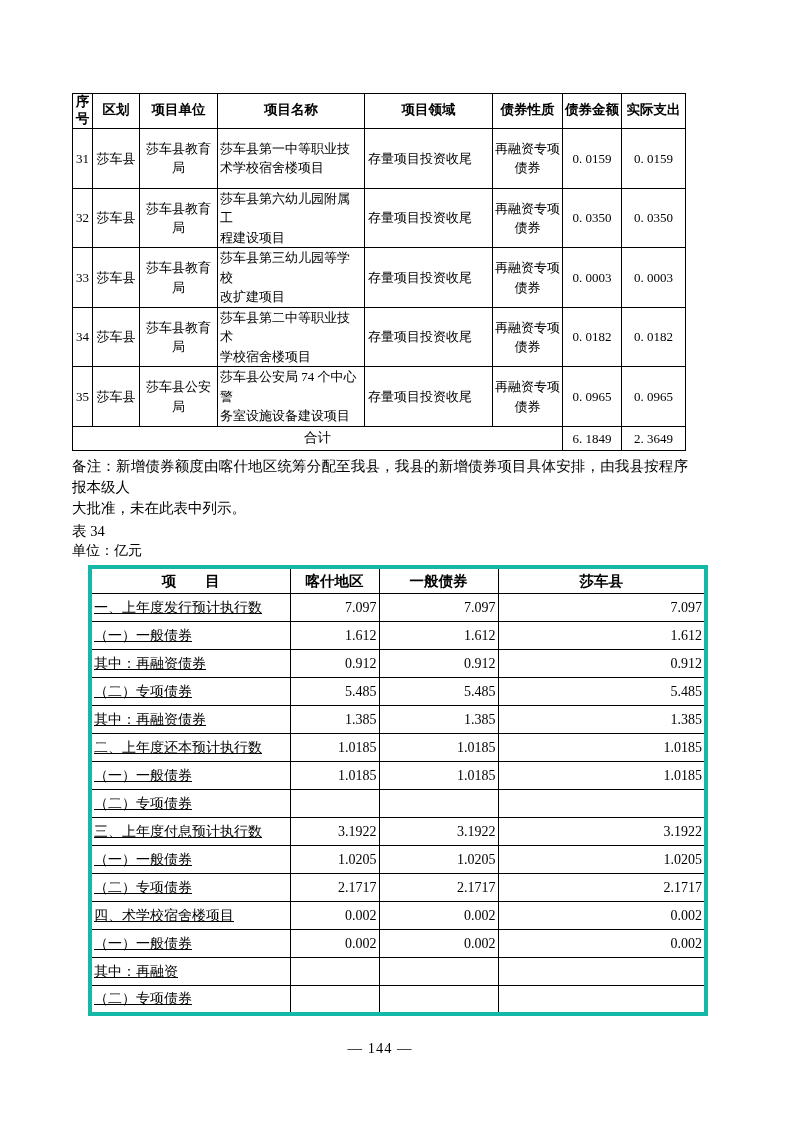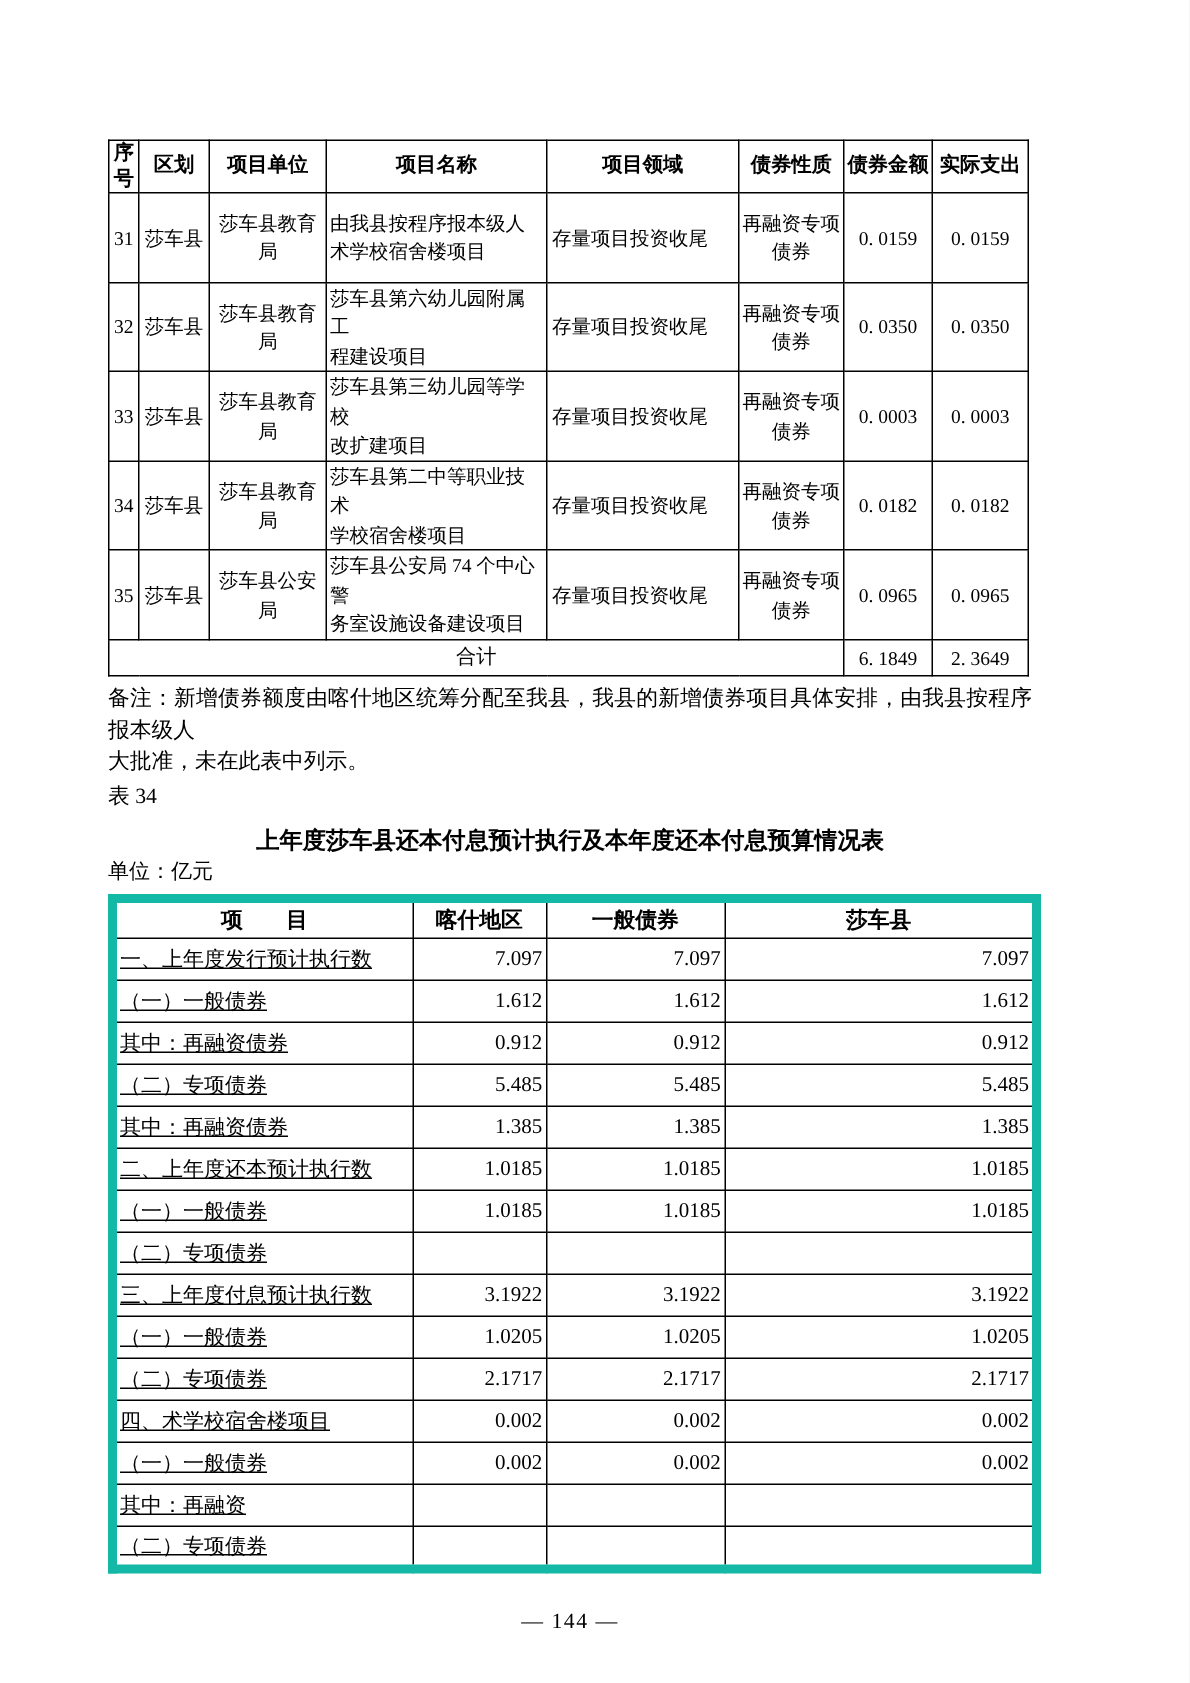--- a/index.html
+++ b/index.html
@@ -60,21 +60,22 @@
   }
   .unit { margin-top:1px; font-size:14px; line-height:18px; }
 
   
   table.t2 {
     margin-top:5px;
     border-collapse:collapse;
     table-layout:fixed;
     width:616px;
     font-size:14px;
-    border:6px solid #14b8a6;
+    border:4px solid #14b8a6;
+    margin-left:16px;
   }
   table.t2 th, table.t2 td {
     border:1px solid #000;
     padding:0;
     vertical-align:middle;
     overflow:hidden;
   }
   table.t2 th { font-weight:bold; text-align:center; font-size:14.5px; }
   table.t2 thead tr { height:27px; }
   table.t2 tbody tr { height:28px; }
@@ -117,21 +118,21 @@
           <th>债券金额</th>
           <th>实际支出</th>
         </tr>
       </thead>
       <tbody>
           <tr>
             <td class="c-seq">31</td>
             <td class="c-district">莎车县</td>
             <td class="c-unit">莎车县教育
 局</td>
-            <td class="c-name">由我县按程序报本级人
+            <td class="c-name">莎车县第一中等职业技
 术学校宿舍楼项目</td>
             <td class="c-field">存量项目投资收尾</td>
             <td class="c-nature">再融资专项
 债券</td>
             <td class="c-num">0. 0159</td>
             <td class="c-num">0. 0159</td>
           </tr>
           <tr>
             <td class="c-seq">32</td>
             <td class="c-district">莎车县</td>
@@ -191,21 +192,20 @@
           <td class="c-num">6. 1849</td>
           <td class="c-num">2. 3649</td>
         </tr>
       </tfoot>
     </table>
 
     <p class="note">备注：新增债券额度由喀什地区统筹分配至我县，我县的新增债券项目具体安排，由我县按程序报本级人
 大批准，未在此表中列示。</p>
     <p class="tableno">表 34</p>
 
-    <h2 class="title2">上年度莎车县还本付息预计执行及本年度还本付息预算情况表</h2>
     <div class="unit">单位：亿元</div>
 
     <table class="t2">
       <colgroup>
         <col style="width:200px">
           <col style="width:89px">
           <col style="width:119px">
           <col style="width:208px">
       </colgroup>
       <thead>

